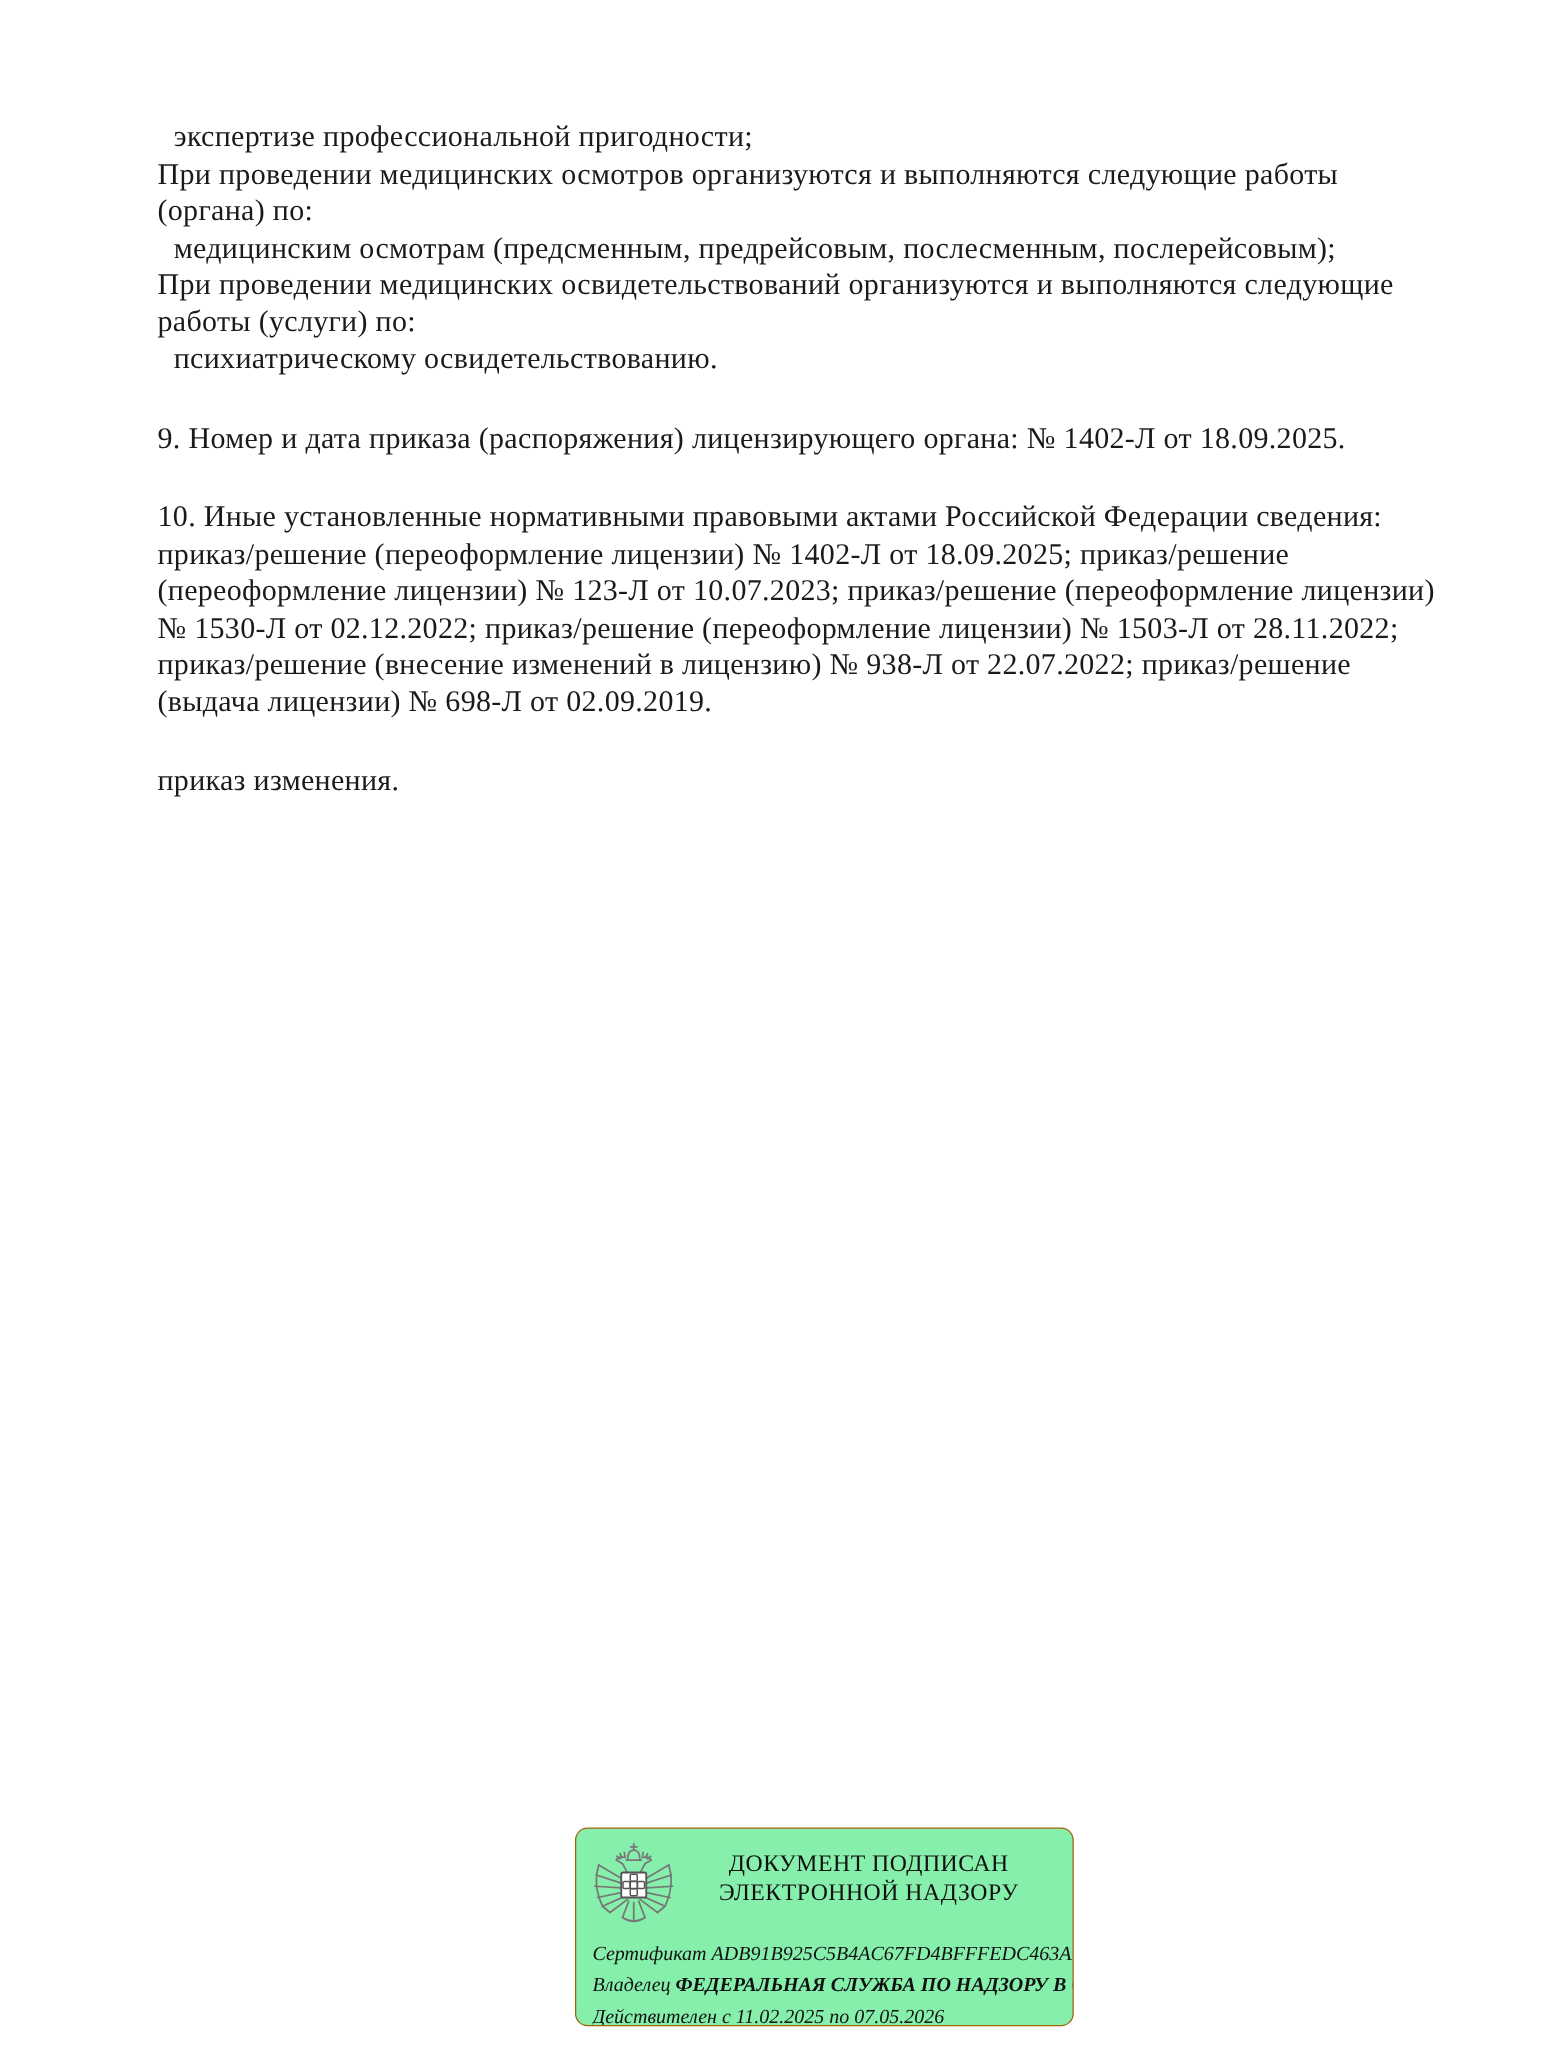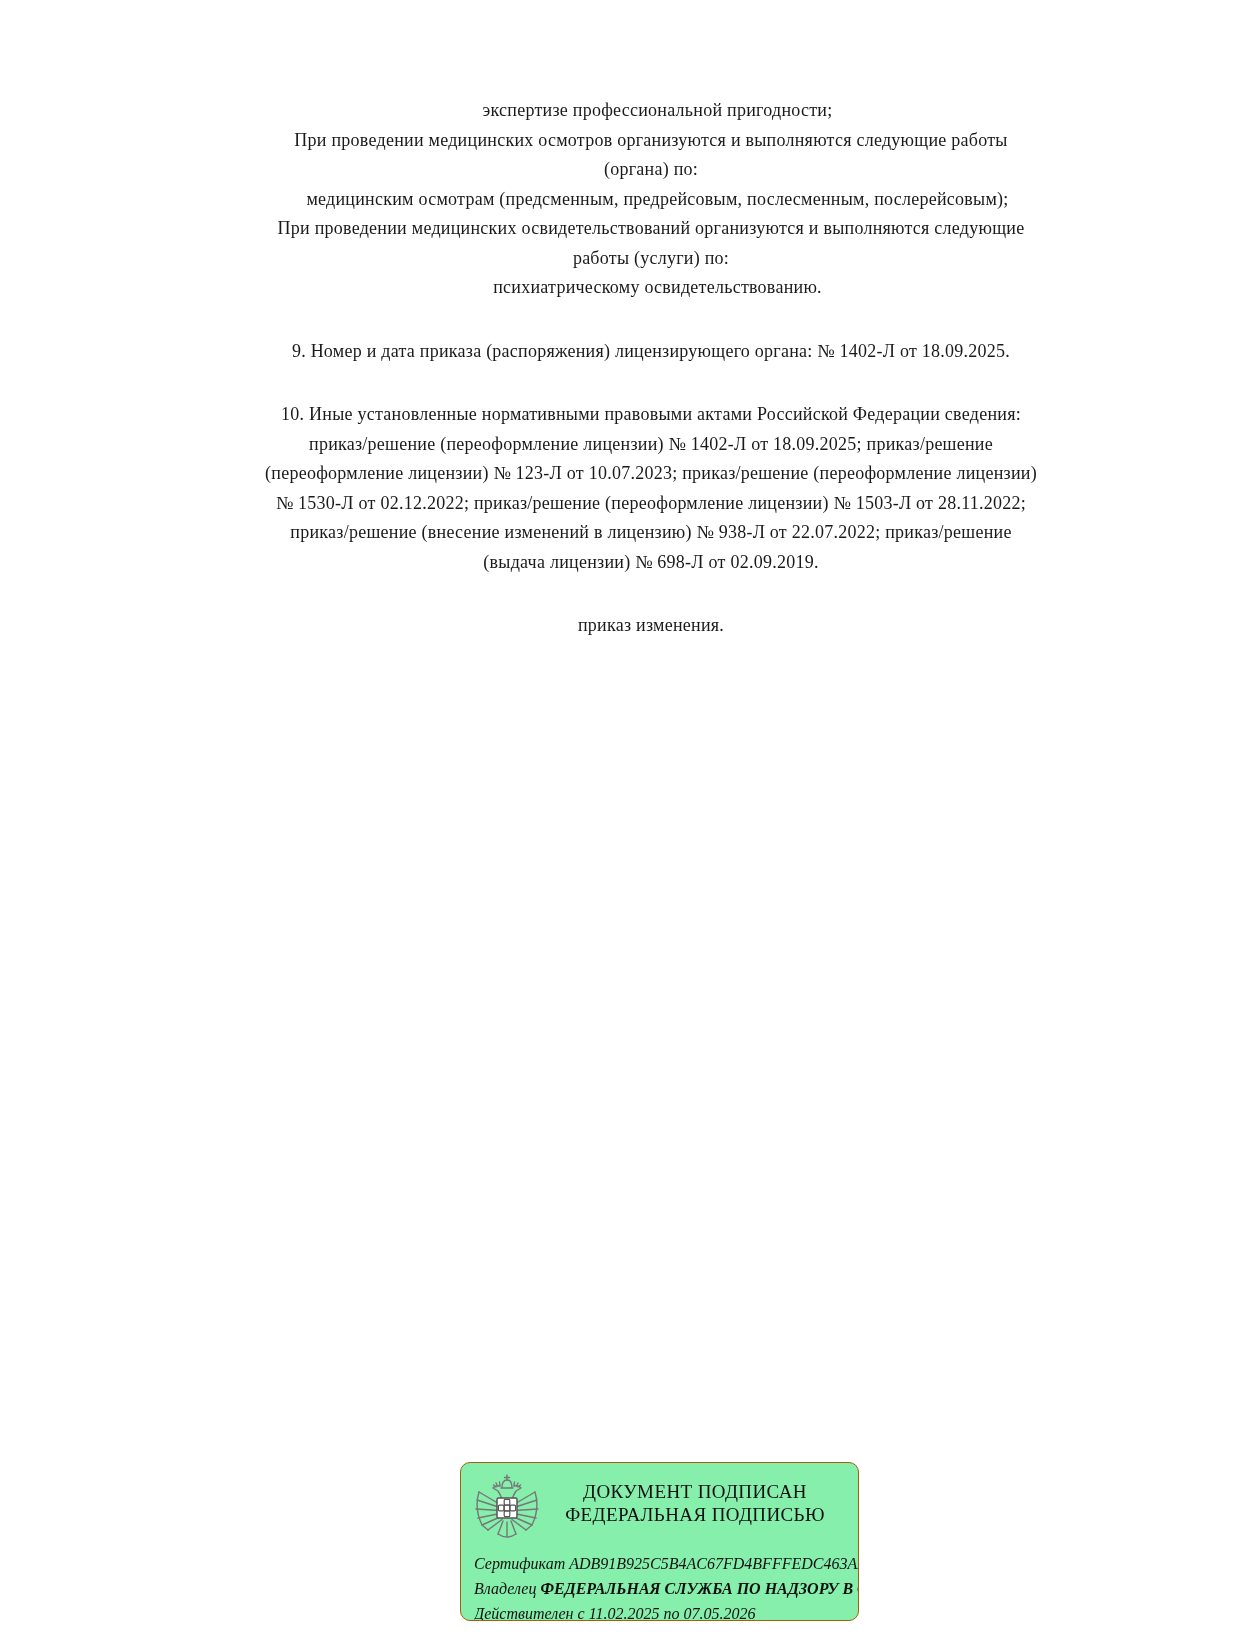--- a/index.html
+++ b/index.html
@@ -12,24 +12,23 @@
     color: #1a1a1a;
     overflow: hidden;
   }
 
   
   .text-col {
     position: absolute;
     left: 126px;
     top: 96px;
     width: 1050px;
-    font-size: 18px;
+    font-size: 24px;
     line-height: 29.5px;
     letter-spacing: 0.25px;
-    text-align: center;
   }
   .para + .para { margin-top: 34px; }
   .line { white-space: nowrap; }
   .line.indent { padding-left: 13px; }
 
   
   .stamp {
     position: absolute;
     left: 460px;
     top: 1462px;
@@ -141,21 +140,21 @@
             <rect x="30.2" y="39" width="5.6" height="5.6" rx="1"></rect>
             <rect x="24.4" y="33.2" width="5.6" height="5.6" rx="1"></rect>
             <rect x="36" y="33.2" width="5.6" height="5.6" rx="1"></rect>
           </g>
         </g>
       </svg>
     </span>
 
     <div class="stamp-title">
       <div>ДОКУМЕНТ ПОДПИСАН</div>
-      <div>ФЕДЕРАЛЬНАЯ ПОДПИСЬЮ</div>
+      <div>ЭЛЕКТРОННОЙ НАДЗОРУ</div>
     </div>
 
     <div class="stamp-fields">
       <div class="row">
         <span>Сертификат</span>
         <span>ADB91B925C5B4AC67FD4BFFFEDC463AE</span>
       </div>
       <div class="row">
         <span>Владелец</span>
         <span class="owner-value">ФЕДЕРАЛЬНАЯ СЛУЖБА ПО НАДЗОРУ В СФ</span>

